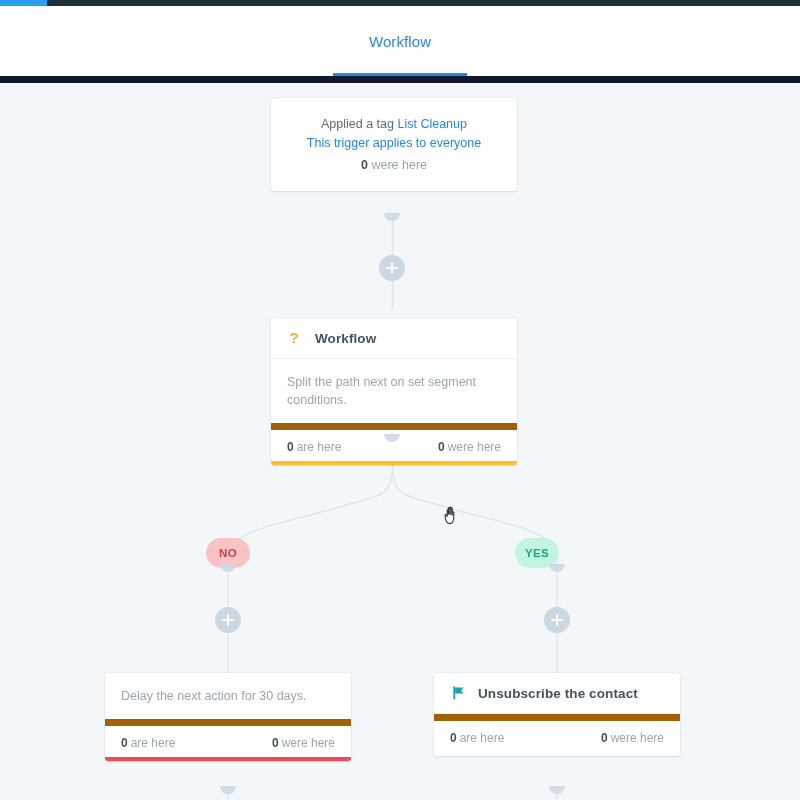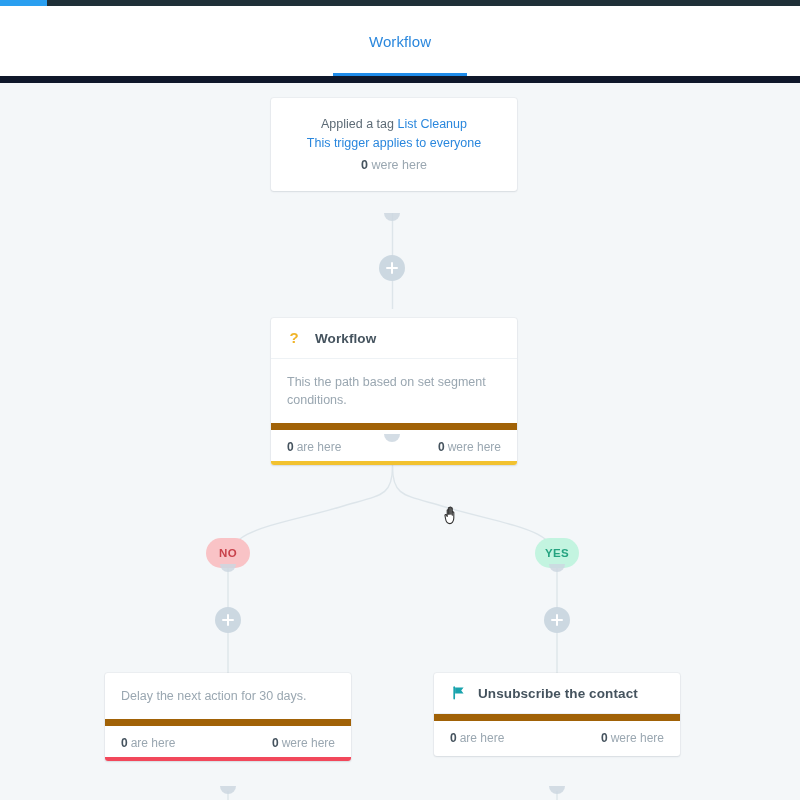--- a/index.html
+++ b/index.html
@@ -271,40 +271,40 @@
   <div class="card" style="left:271px; top:241px; width:246px;">
     <div class="card-head">
       <span class="ic">
         <svg width="14" height="16" viewBox="0 0 14 16" xmlns="http://www.w3.org/2000/svg">
           <text x="0.5" y="13" font-family="Liberation Sans, sans-serif" font-size="15" font-weight="bold" fill="#f0b429">?</text>
         </svg>
       </span>
       <span>Workflow</span>
     </div>
     <div class="card-body">
-      <span>This the path based on set segment conditions.</span>
+      <span>Split the path next on set segment conditions.</span>
     </div>
     <div class="stats">
       <div>
         <b>0</b><span>are here</span>
       </div>
       <div>
         <b>0</b><span>were here</span>
       </div>
     </div>
     <div class="accent" style="background:#f2c230;"></div>
   </div>
   <div class="nub" style="left:384px; top:357px;"></div>
 
   <div class="pill pill-no" style="left:206px; top:461px;">
     <span>NO</span>
   </div>
   <div class="nub" style="left:220px; top:487px;"></div>
 
-  <div class="pill pill-yes" style="left:535px; top:461px;">
+  <div class="pill pill-yes" style="left:515px; top:461px;">
     <span>YES</span>
   </div>
   <div class="nub" style="left:549px; top:487px;"></div>
 
   <div class="plus" style="left:215px; top:530px;"></div>
   <div class="plus" style="left:544px; top:530px;"></div>
 
   <div class="card" style="left:105px; top:596px; width:246px;">
     <div class="card-body">
       <span>Delay the next action for 30 days.</span>

